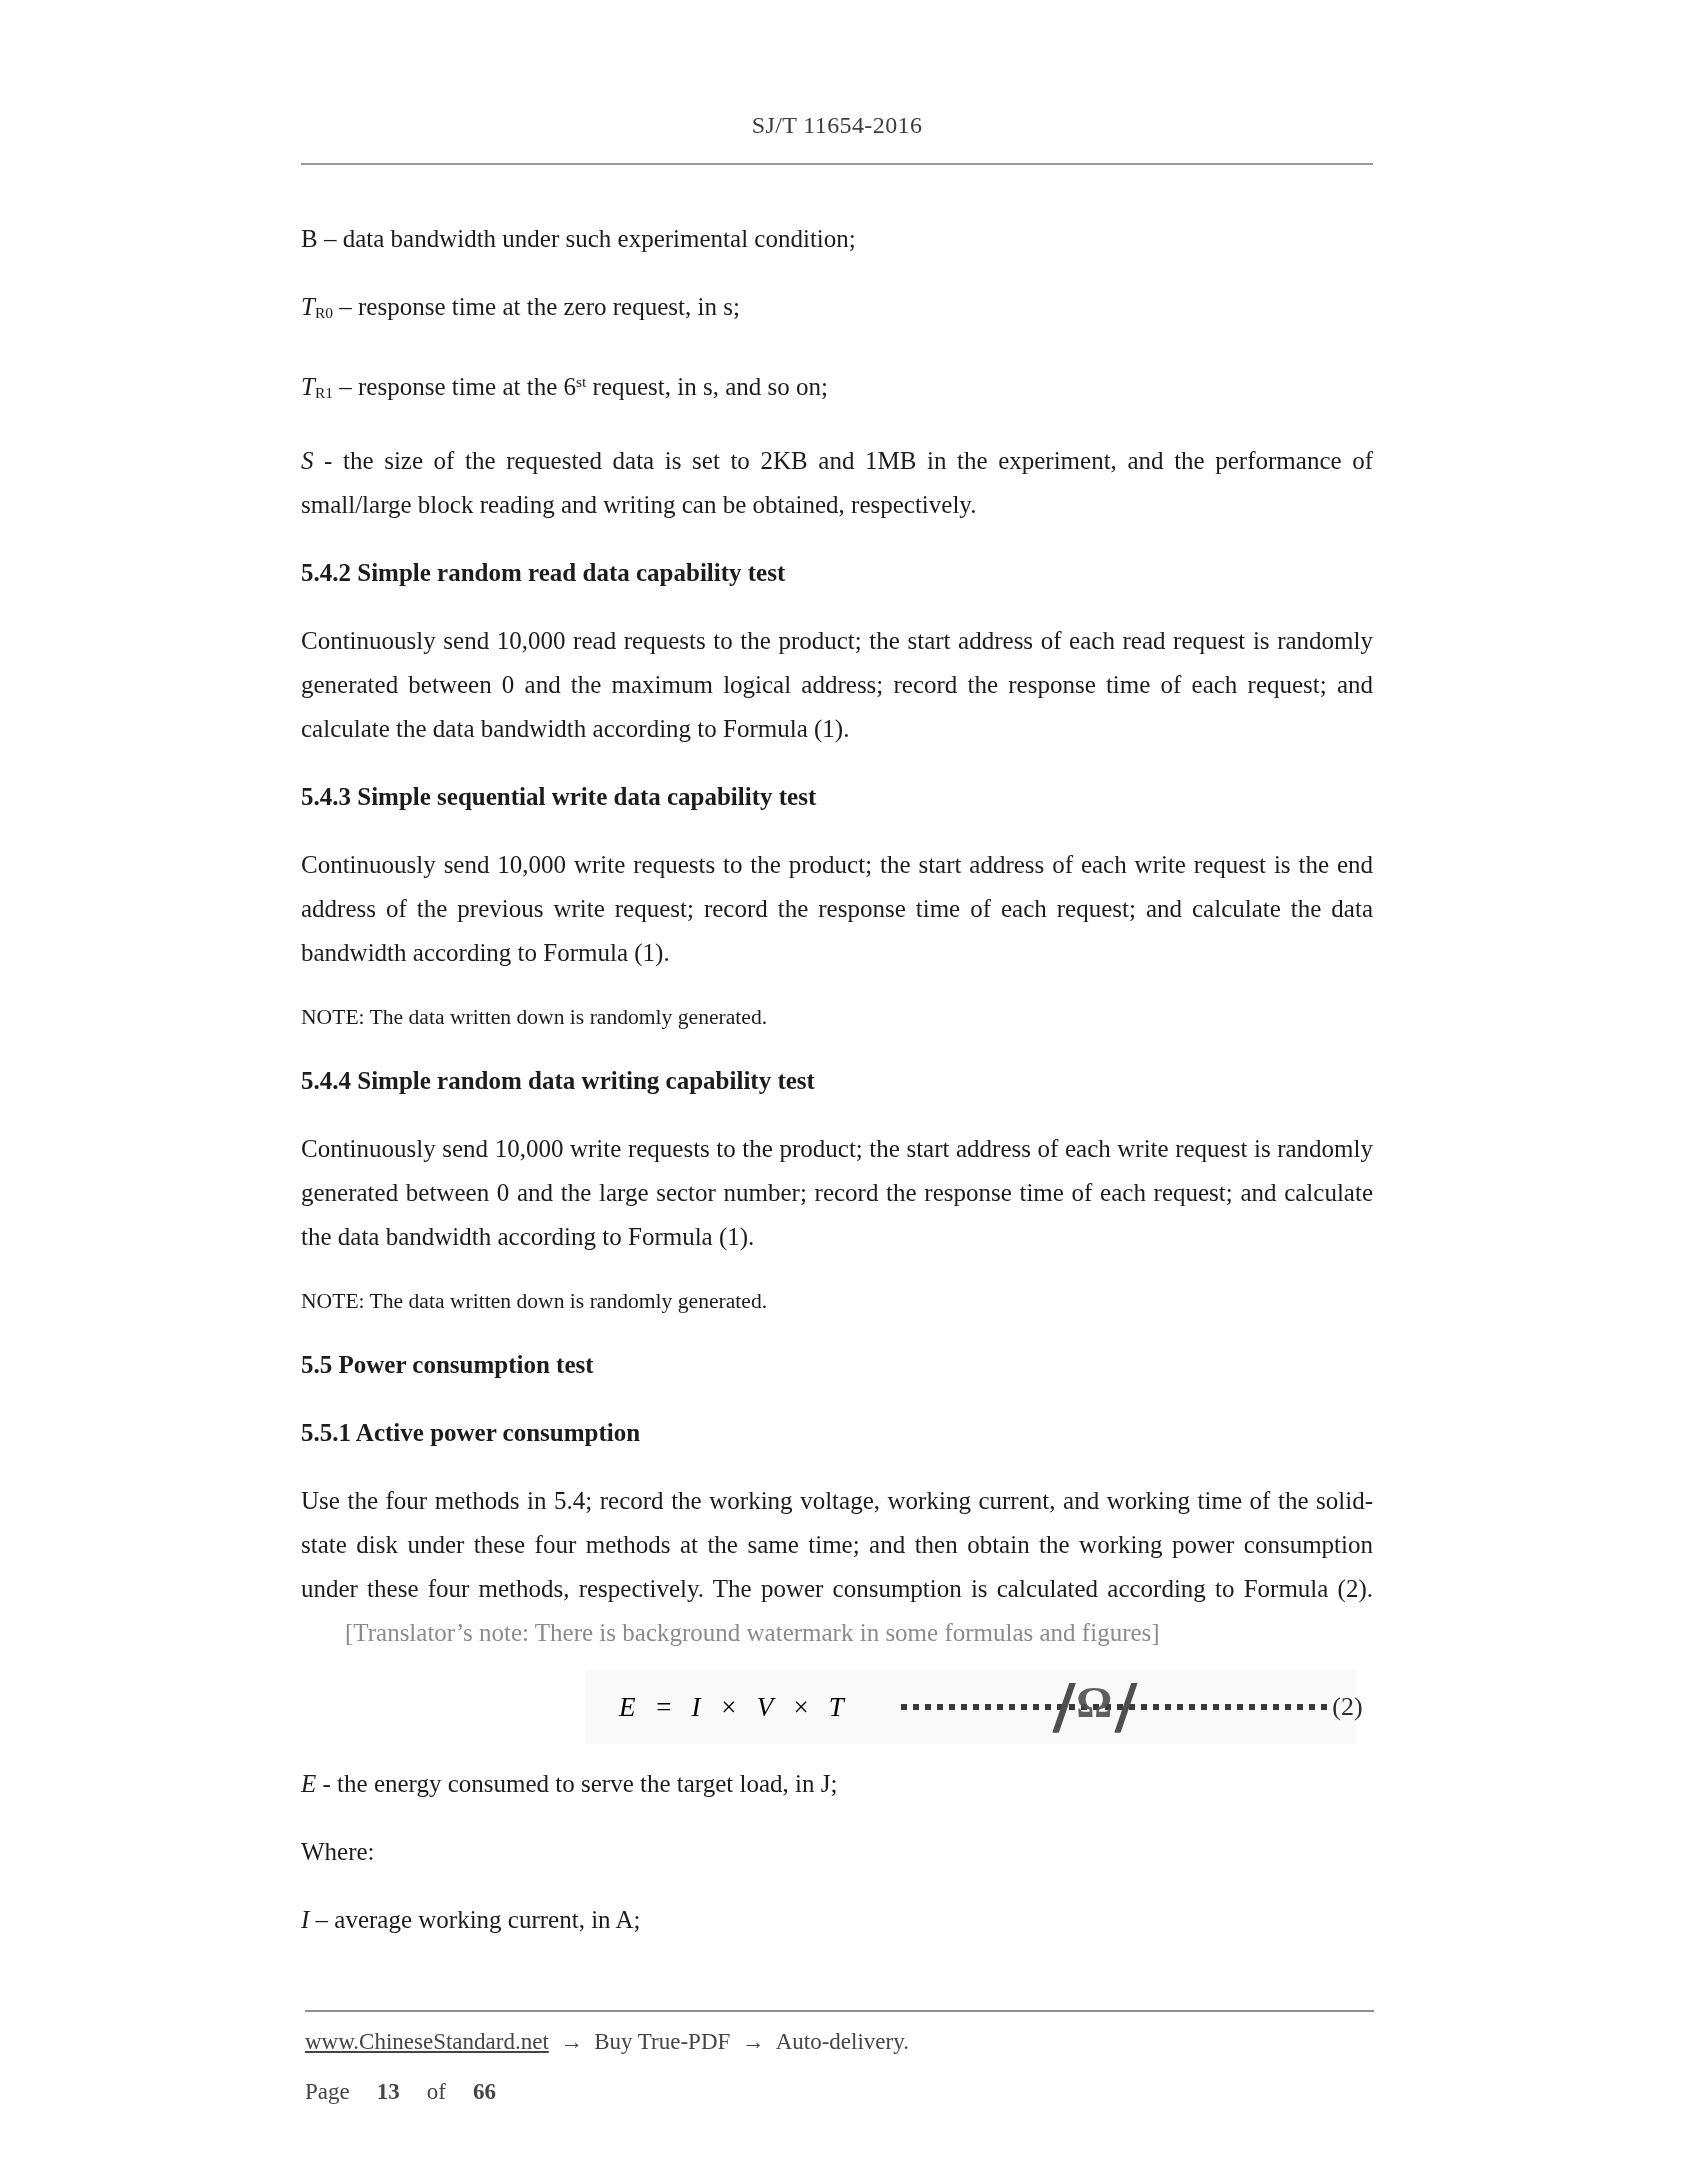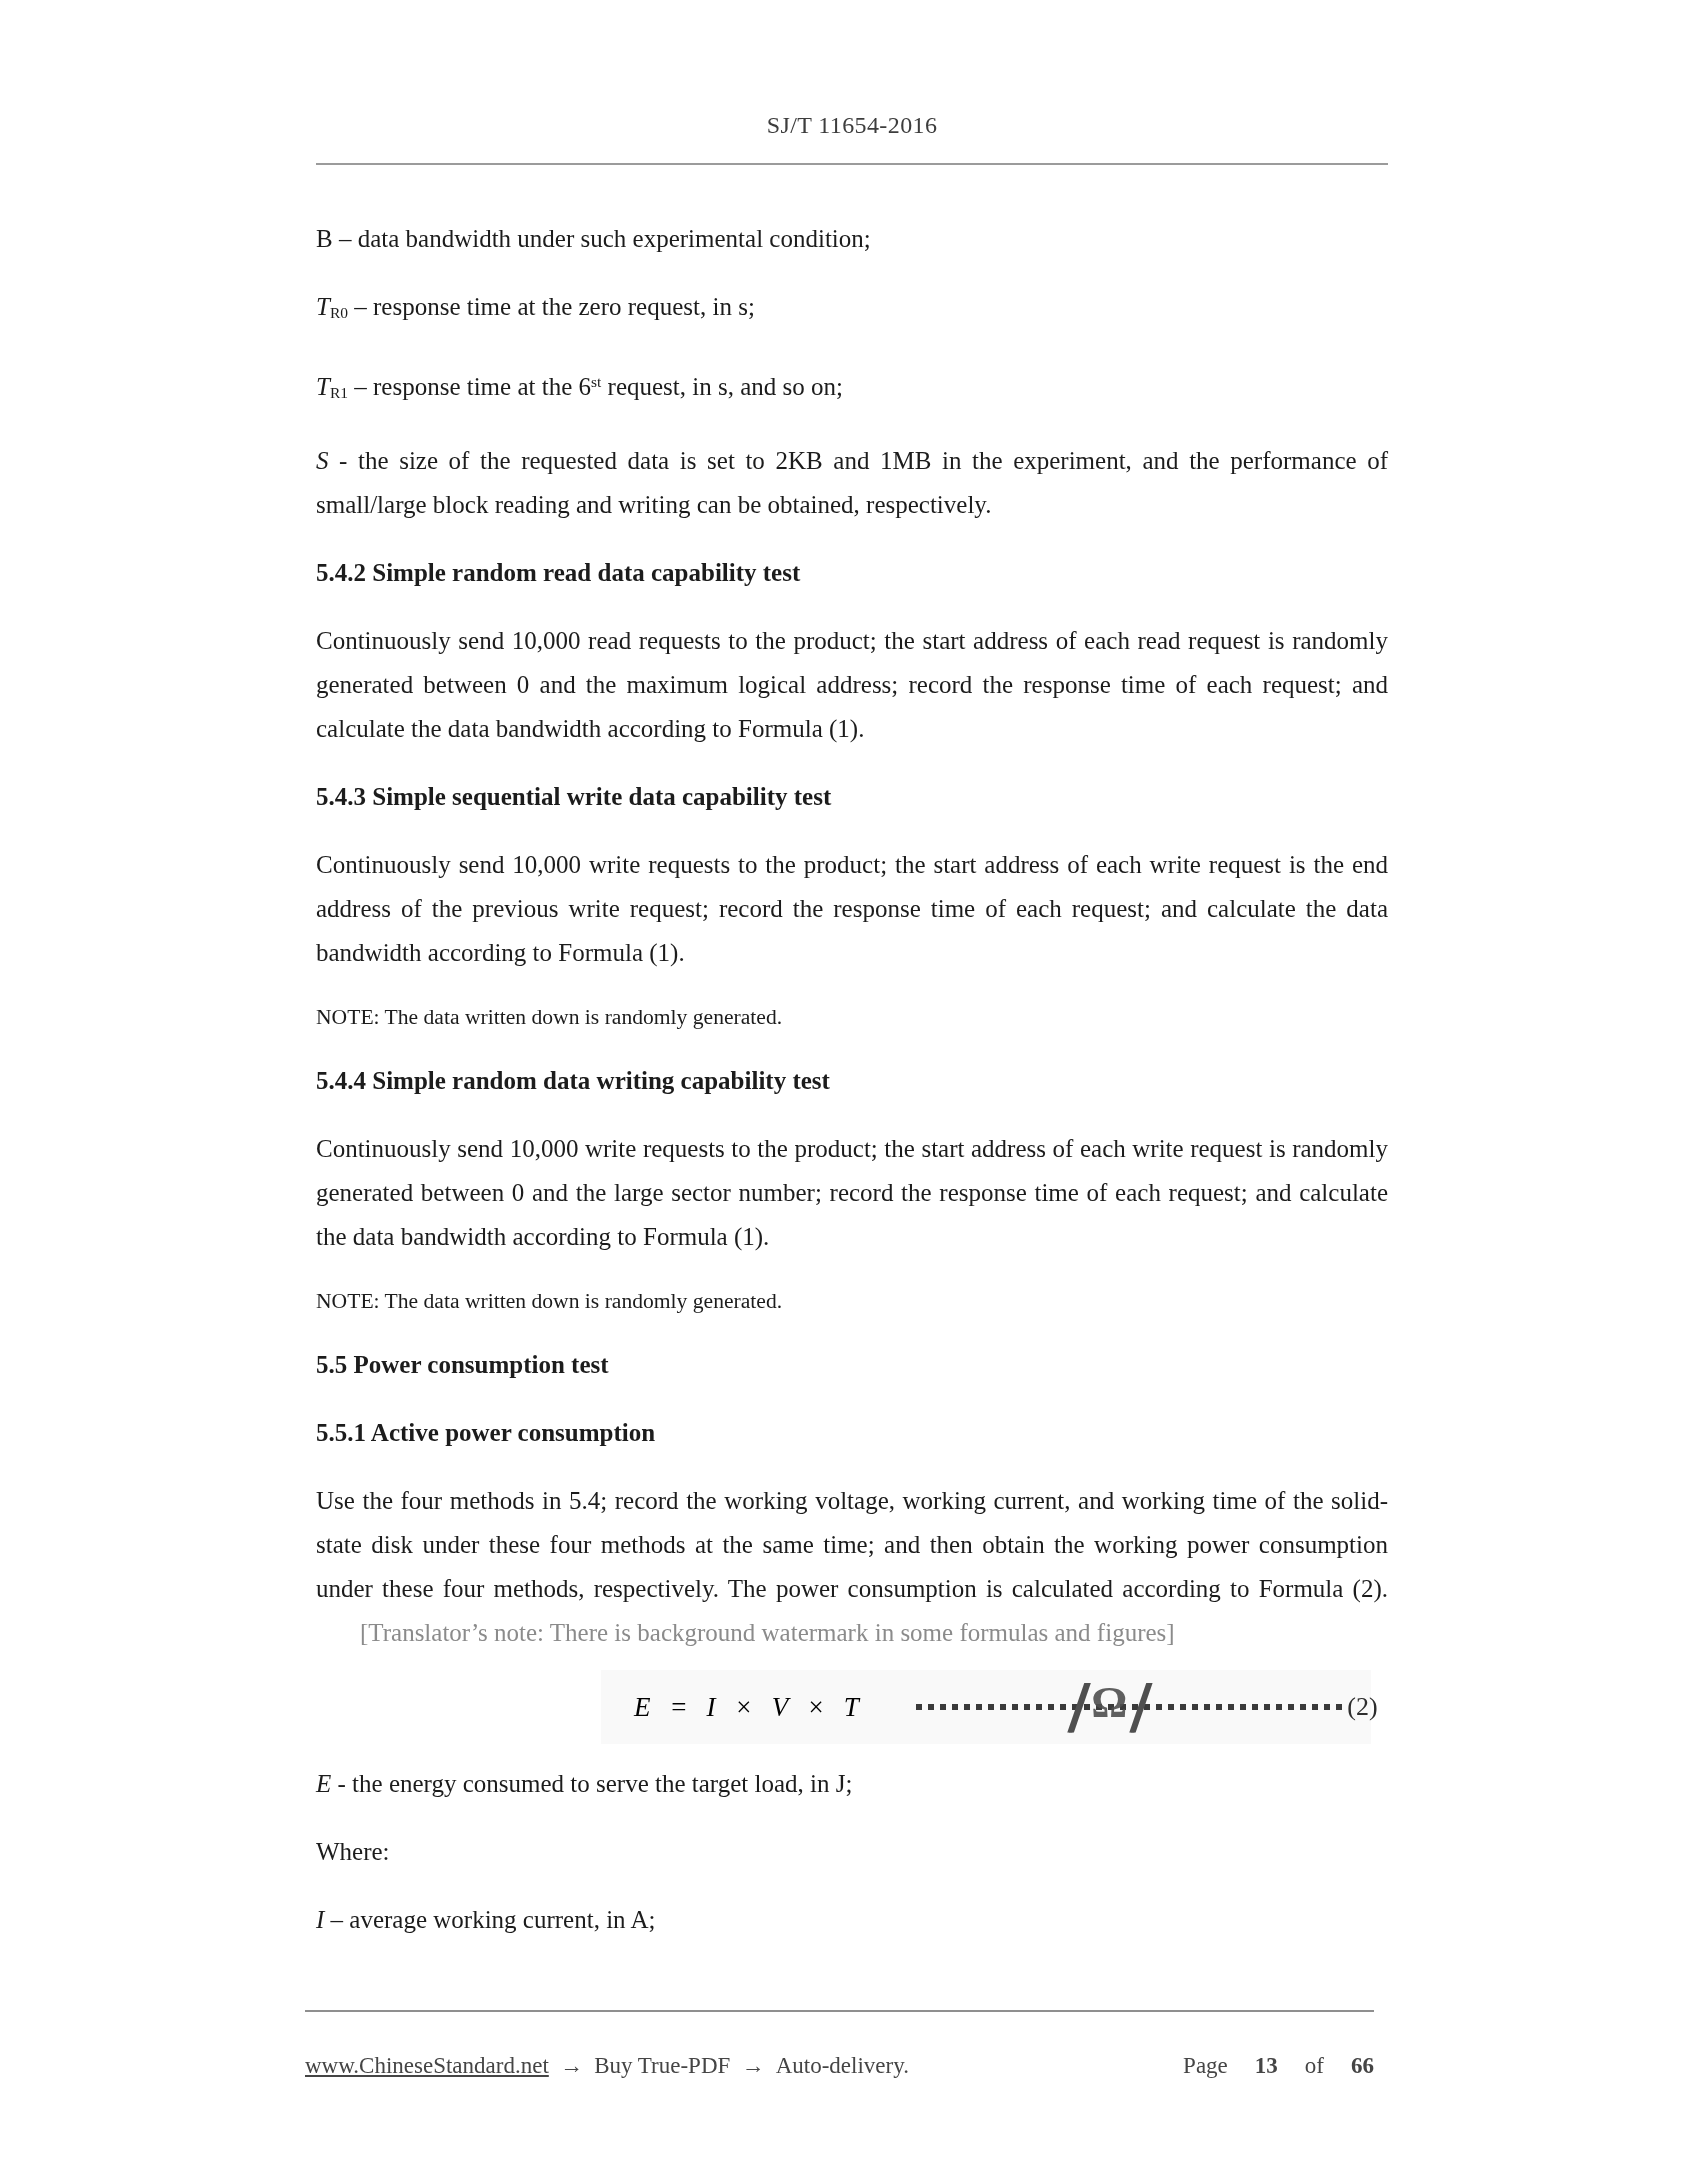--- a/index.html
+++ b/index.html
@@ -6,21 +6,21 @@
   .page {
     position:relative;
     width:1683px; height:2177px;
     background:#ffffff;
     font-family:"Liberation Serif","DejaVu Serif",serif;
     color:#1c1c1c;
     overflow:hidden;
   }
   .content {
     position:absolute;
-    left:316px; top:111px;
+    left:301px; top:111px;
     width:1072px;
   }
   .doc-header-title {
     text-align:center;
     font-size:24px; line-height:29px;
     color:#3d3d3d;
     letter-spacing:0.4px;
   }
   .doc-header-rule {
     margin-top:22.5px;
@@ -107,23 +107,24 @@
     left:305px; top:2010px;
     width:1069px; height:1.7px;
     background:#8f8f8f;
   }
   .footer-row {
     position:absolute;
     left:305px; top:2029px;
     width:1069px;
     display:flex;
     justify-content:space-between;
-    align-items:flex-end;
+    align-items:flex-start;
     font-size:23px;
     color:#454545;
+    flex-direction:column;
   }
   .footer-left { display:flex; gap:11.2px; align-items:baseline; }
   .footer-right { display:flex; gap:27px; align-items:baseline;margin-top:24px; }
   .f-link { text-decoration:underline; cursor:pointer; }
   .b { font-weight:bold; }
 </style>
 </head>
 <body>
 
 <div class="page">

